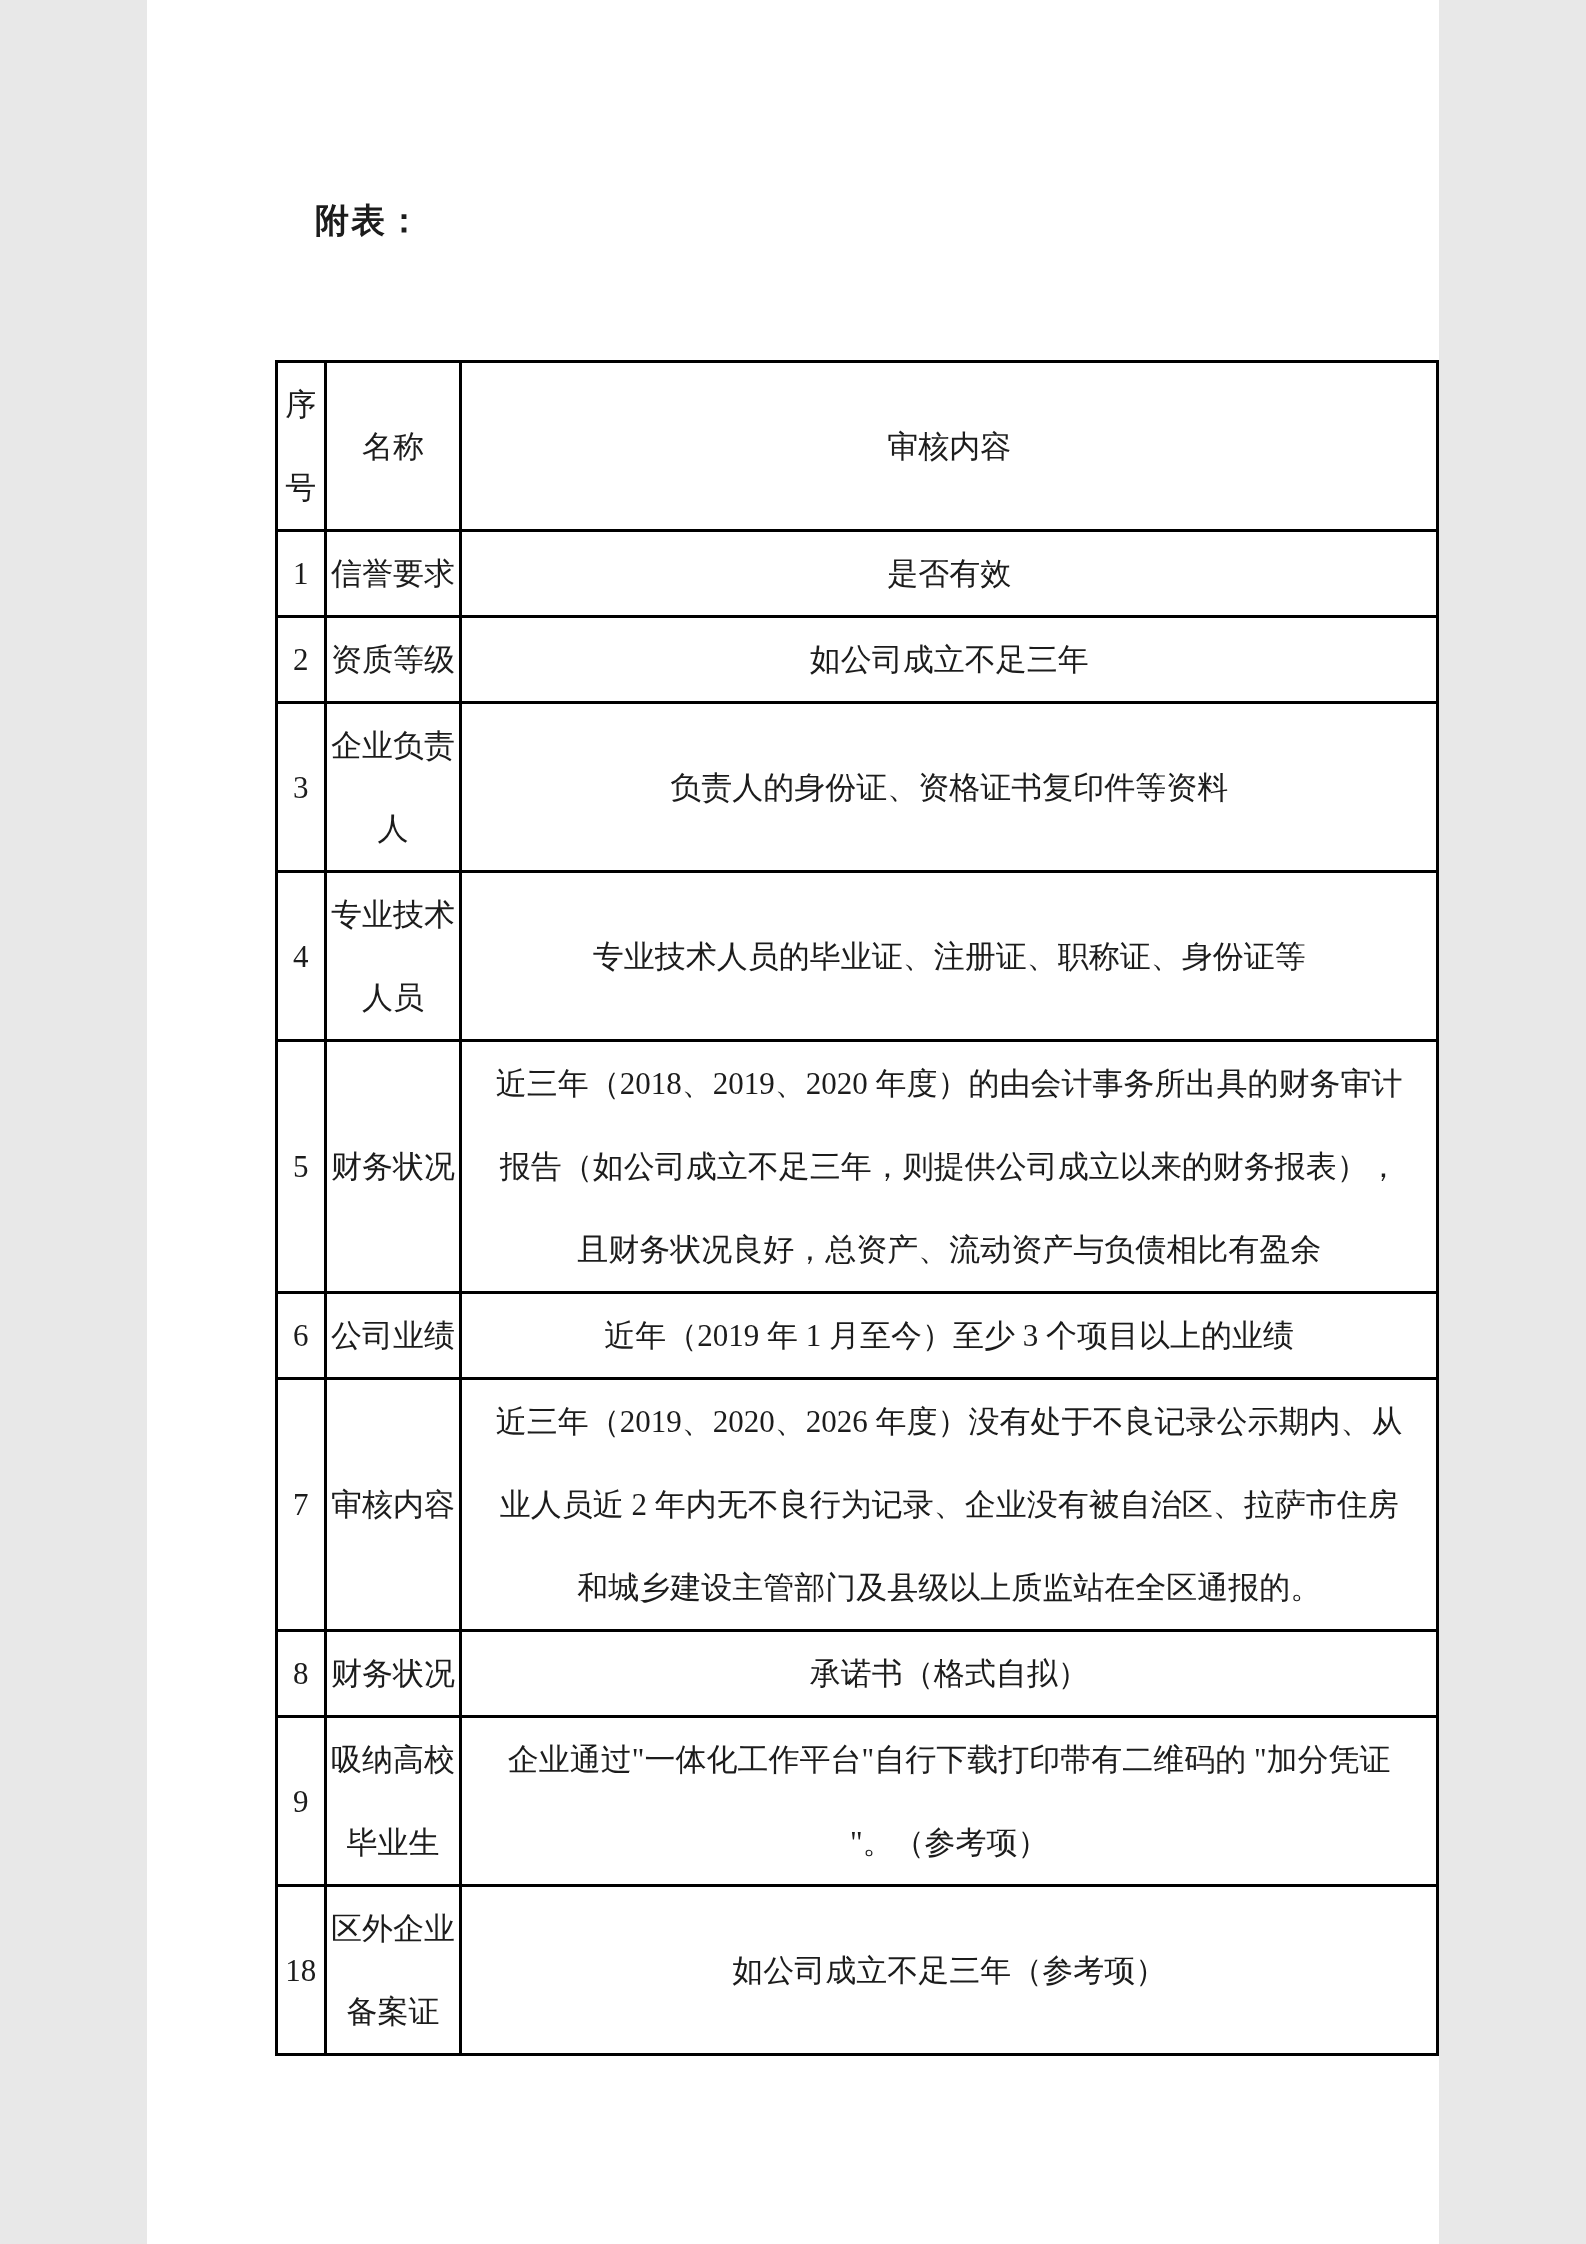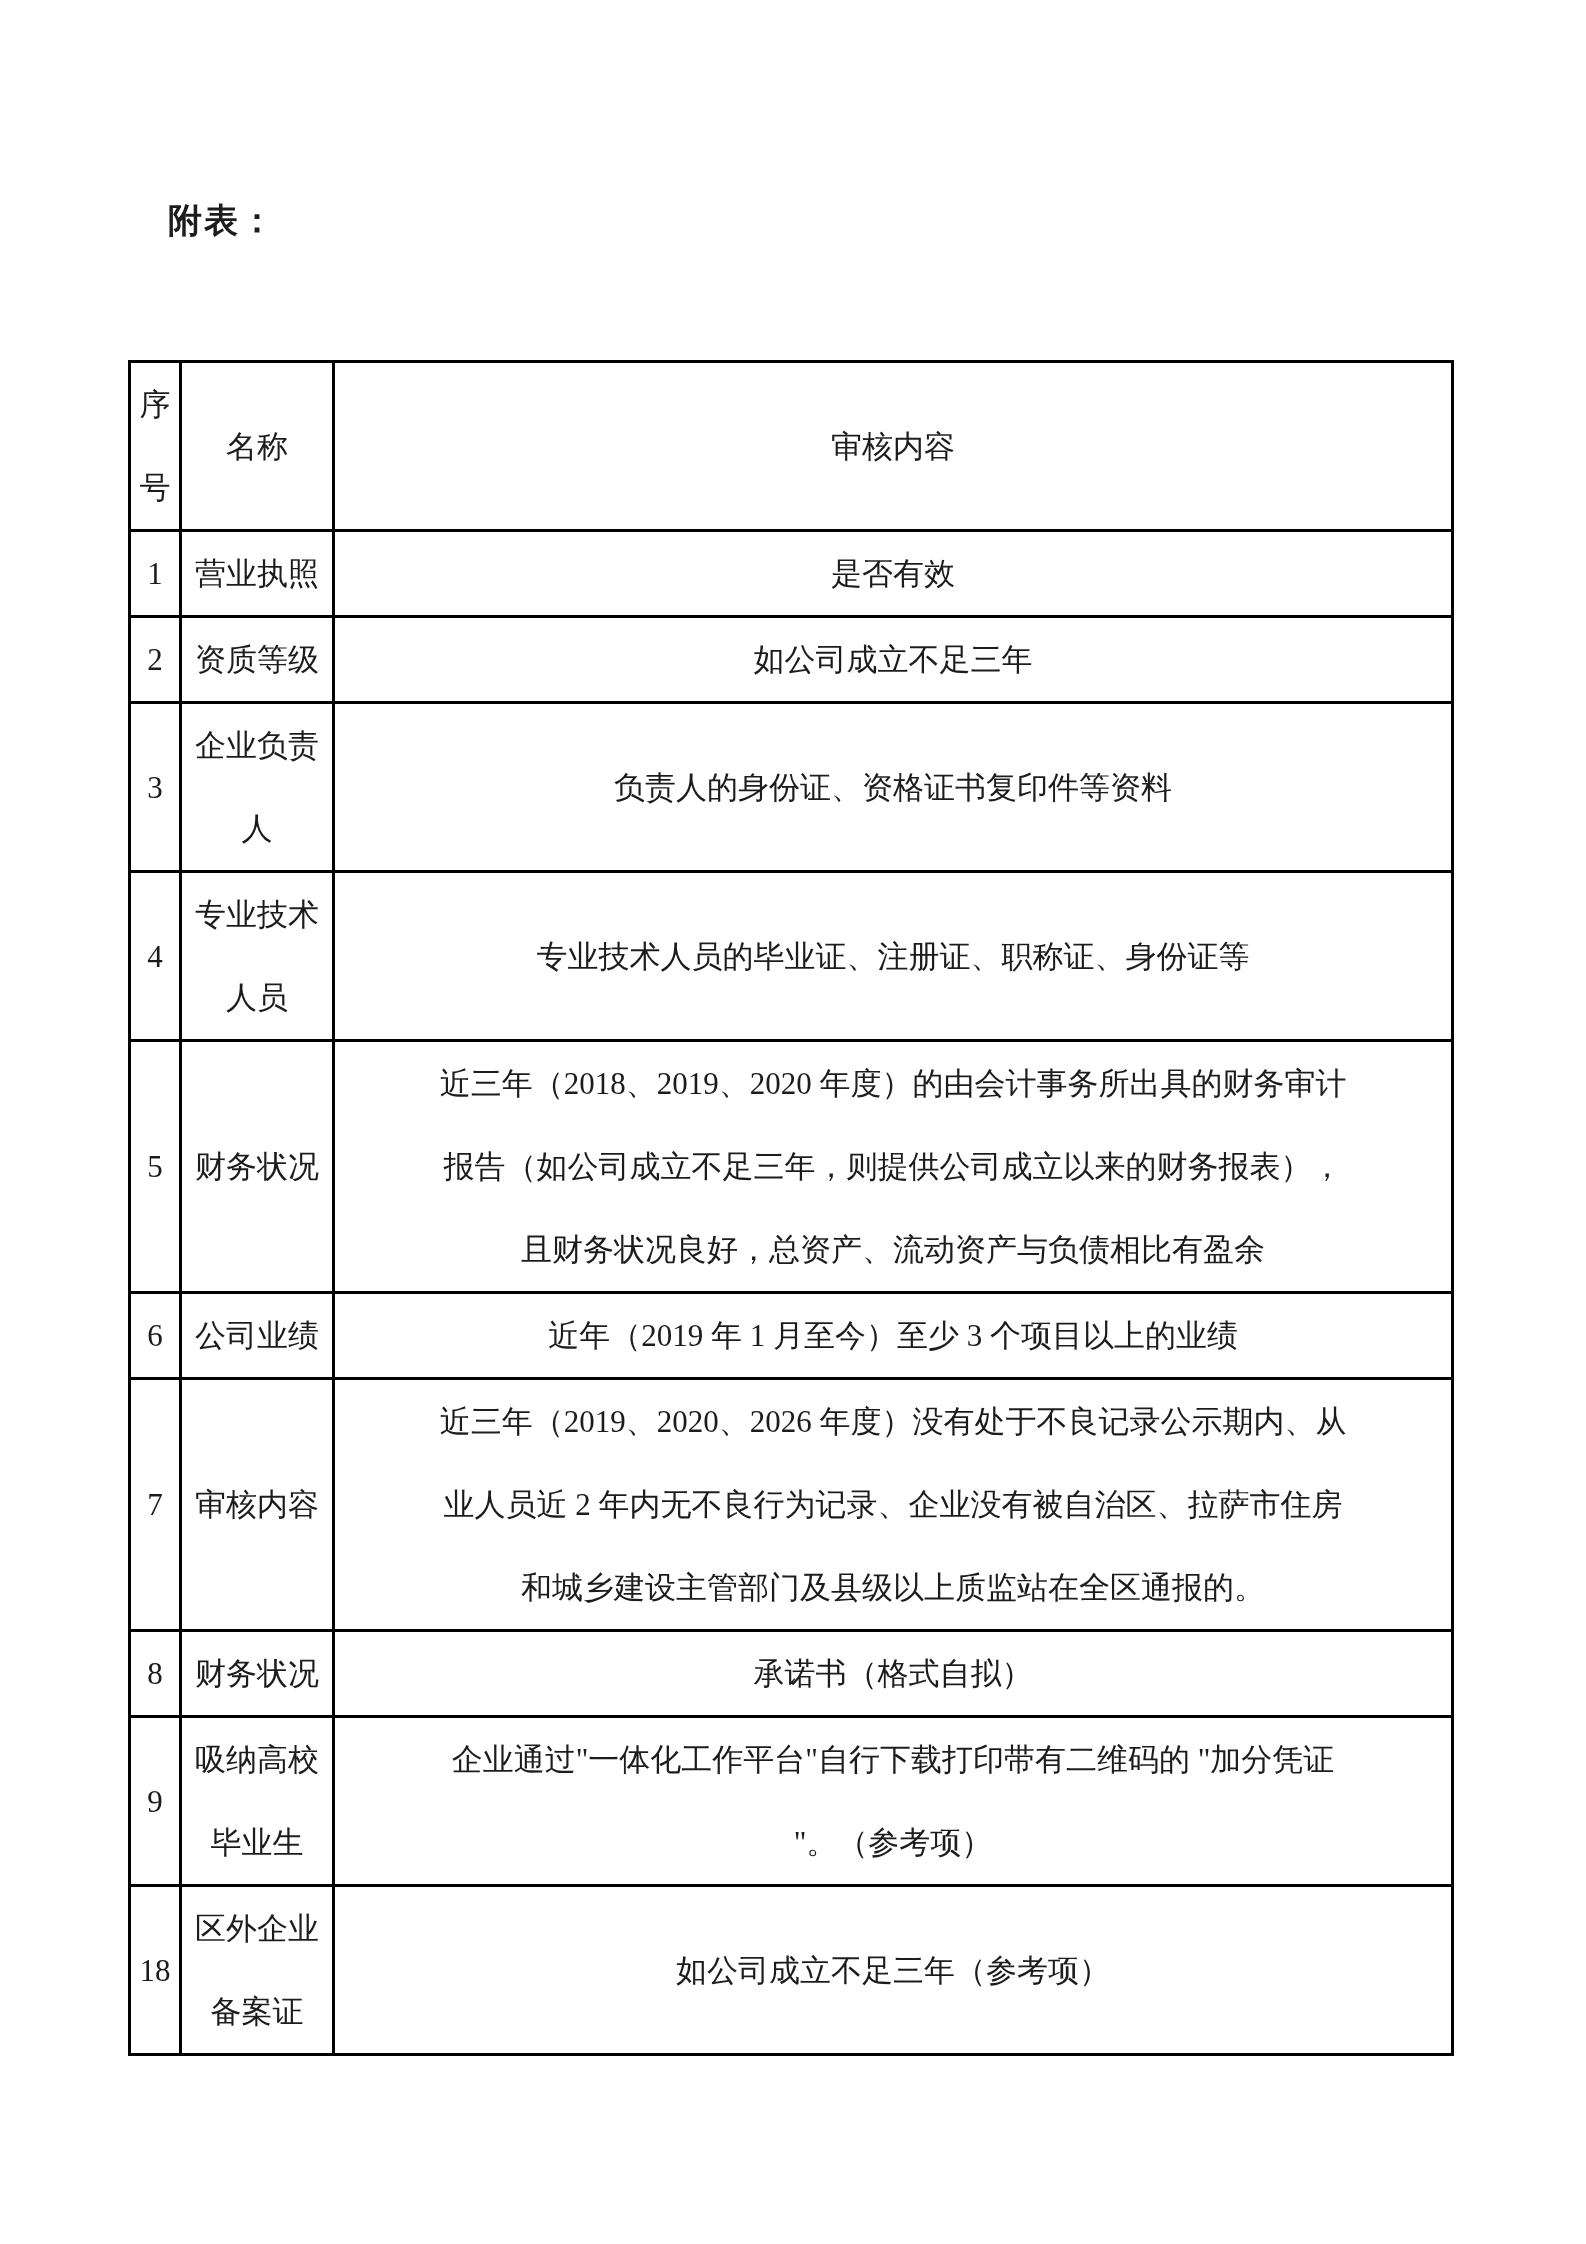--- a/index.html
+++ b/index.html
@@ -1,18 +1,18 @@
 <!DOCTYPE html>
 <html><head>
 <meta charset="utf-8">
 <style>
   html, body { margin: 0; padding: 0; background: #e8e8e8; }
   .page {
     position: relative;
-    width: 1586px;
+    width: 1292px;
     height: 2244px;
     margin: 0 auto;
     background: #ffffff;
     font-family: "Liberation Serif", "DejaVu Serif", serif;
     color: #1c1c1c;
     overflow: hidden;
   }
   .annex-label {
     position: absolute;
     top: 198px;
@@ -65,21 +65,21 @@
     <tbody>
       <tr>
         <td class="col-no">序
 号</td>
         <td class="col-name">名称</td>
         <td class="col-content">审核内容</td>
       </tr>
 
       <tr>
         <td class="col-no">1</td>
-        <td class="col-name">营业执照</td>
+        <td class="col-name">信誉要求</td>
         <td class="col-content">是否有效</td>
       </tr>
 
       <tr>
         <td class="col-no">2</td>
         <td class="col-name">资质等级</td>
         <td class="col-content">如公司成立不足三年</td>
       </tr>
 
       <tr>

